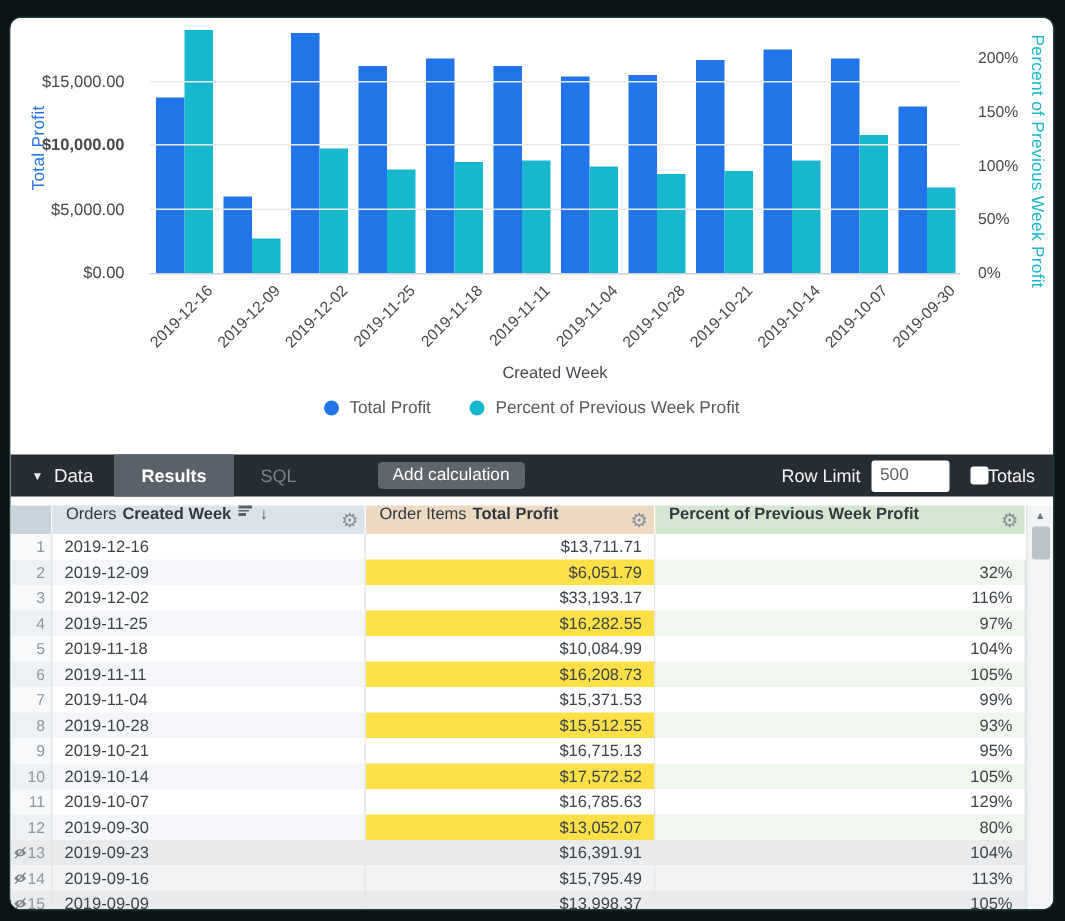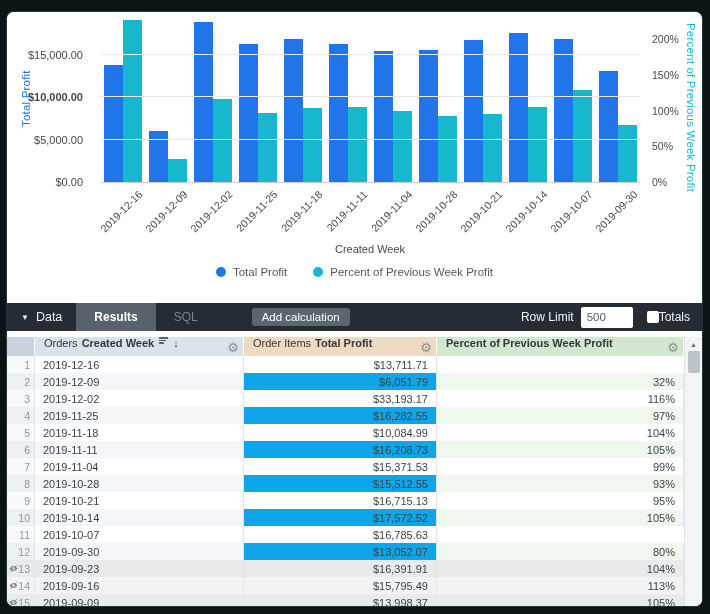--- a/index.html
+++ b/index.html
@@ -120,21 +120,21 @@
   .td { display:flex; align-items:center; padding:0 8px; border-right:1px solid #e3e6e8; overflow:hidden; white-space:nowrap; }
   .td-gutter { width:28px; justify-content:flex-end; padding:0 4px 0 2px; color:#8e979c; font-size:10.5px; position:relative; }
   .td-week { width:209px; }
   .td-profit { width:193px; justify-content:flex-end; }
   .td-pct { width:247px; justify-content:flex-end; }
   .tr.odd .td-gutter { background:#f8f9fb; }
   .tr.odd .td { background-color:#fff; }
   .tr.odd .td-gutter { background:#f8f9fb; }
   .tr.even .td-gutter { background:#eef1f4; }
   .tr.even .td-week { background:#f4f6f9; }
-  .tr.even .td-profit { background:#0ea5e9; }
+  .tr.even .td-profit { background:#fde047; }
   .tr.even .td-pct { background:#f0f7ef; }
   .tr.hidden-row.odd .td, .tr.hidden-row.odd .td-gutter { background:#e9eaeb; }
   .tr.hidden-row.even .td, .tr.hidden-row.even .td-gutter { background:#f2f3f4; }
   .eye { position:absolute; left:1px; top:3px; }
 
   .scroll-col {
     position:absolute; right:0; top:0; width:18px; height:269px;
     background:#f2f4f5; border-left:1px solid #e3e6e8;
   }
   .scroll-up { text-align:center; font-size:7px; color:#6a7277; padding-top:4px; cursor:pointer; }
@@ -339,20 +339,21 @@
         <div class="tr even">
           <div class="td td-gutter">10</div>
           <div class="td td-week">2019-10-14</div>
           <div class="td td-profit">$17,572.52</div>
           <div class="td td-pct">105%</div>
         </div>
         <div class="tr odd">
           <div class="td td-gutter">11</div>
           <div class="td td-week">2019-10-07</div>
           <div class="td td-profit">$16,785.63</div>
+          <div class="td td-pct">129%</div>
         </div>
         <div class="tr even">
           <div class="td td-gutter">12</div>
           <div class="td td-week">2019-09-30</div>
           <div class="td td-profit">$13,052.07</div>
           <div class="td td-pct">80%</div>
         </div>
         <div class="tr odd hidden-row">
           <div class="td td-gutter">13<span class="eye"><svg width="11" height="11" viewBox="0 0 24 24">
                 <path d="M12 6.5c-4.8 0-8.6 5.5-8.6 5.5S7.2 17.5 12 17.5 20.6 12 20.6 12 16.8 6.5 12 6.5zm0 9a3.5 3.5 0 1 1 0-7 3.5 3.5 0 0 1 0 7z" fill="#7c858a"></path>

